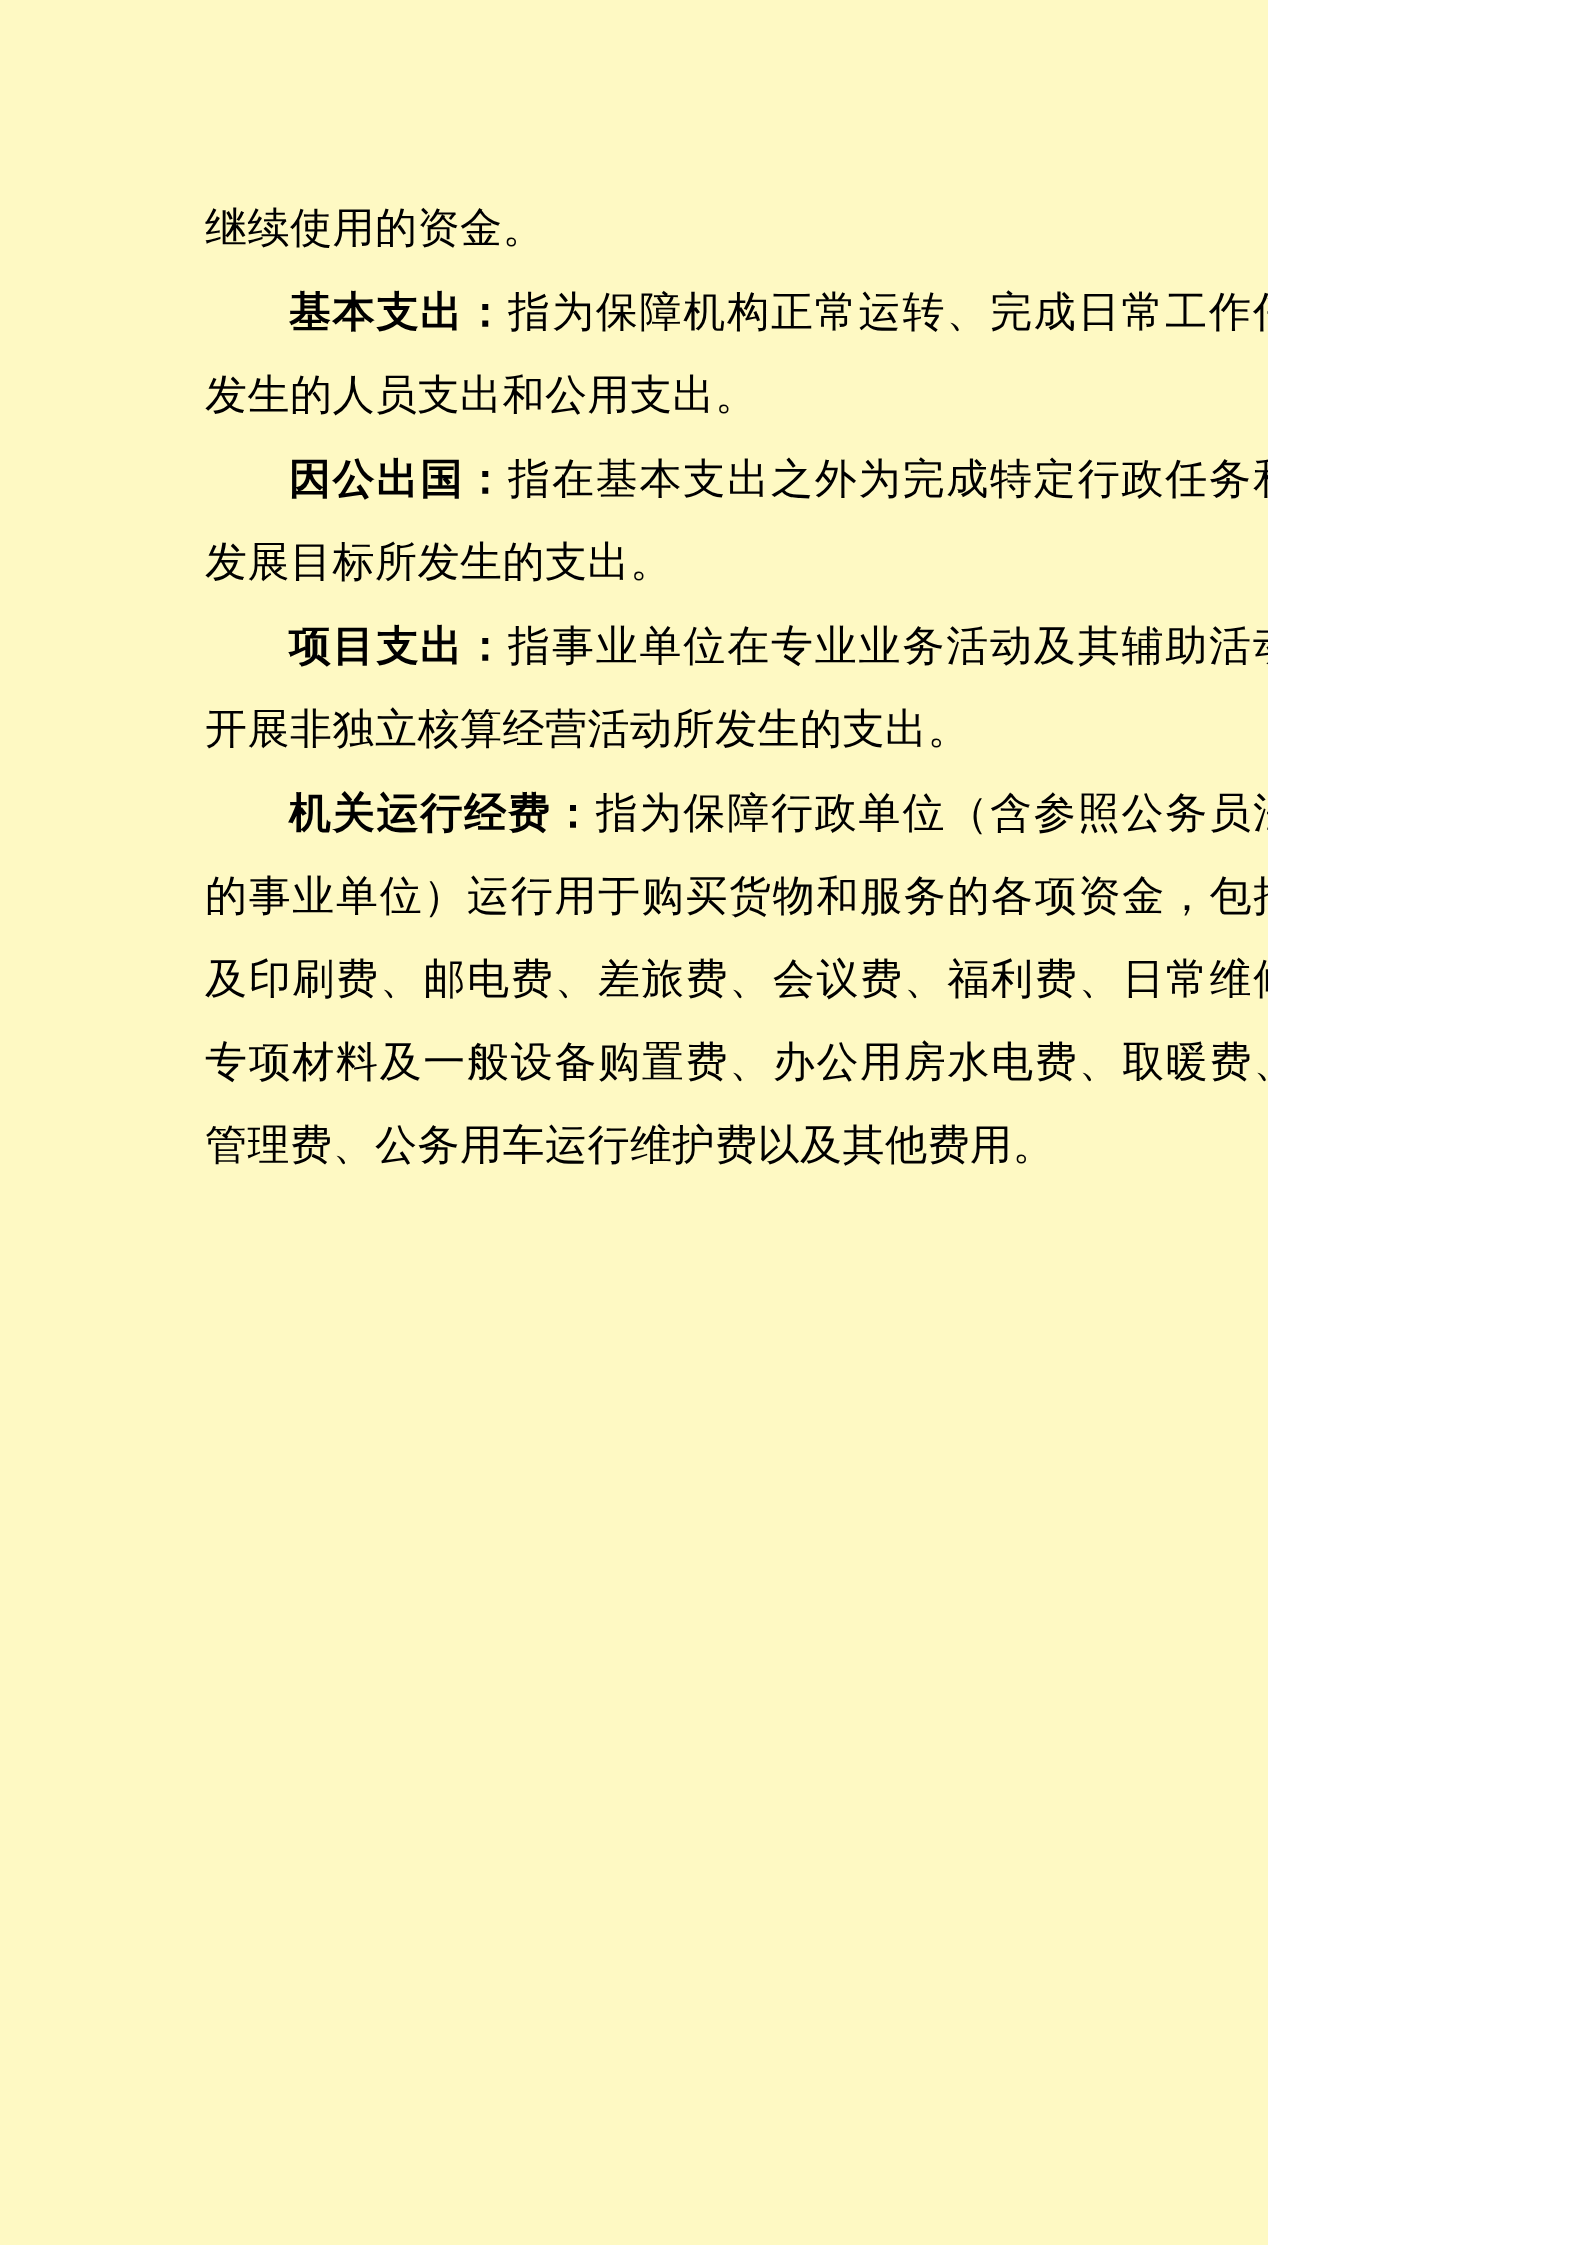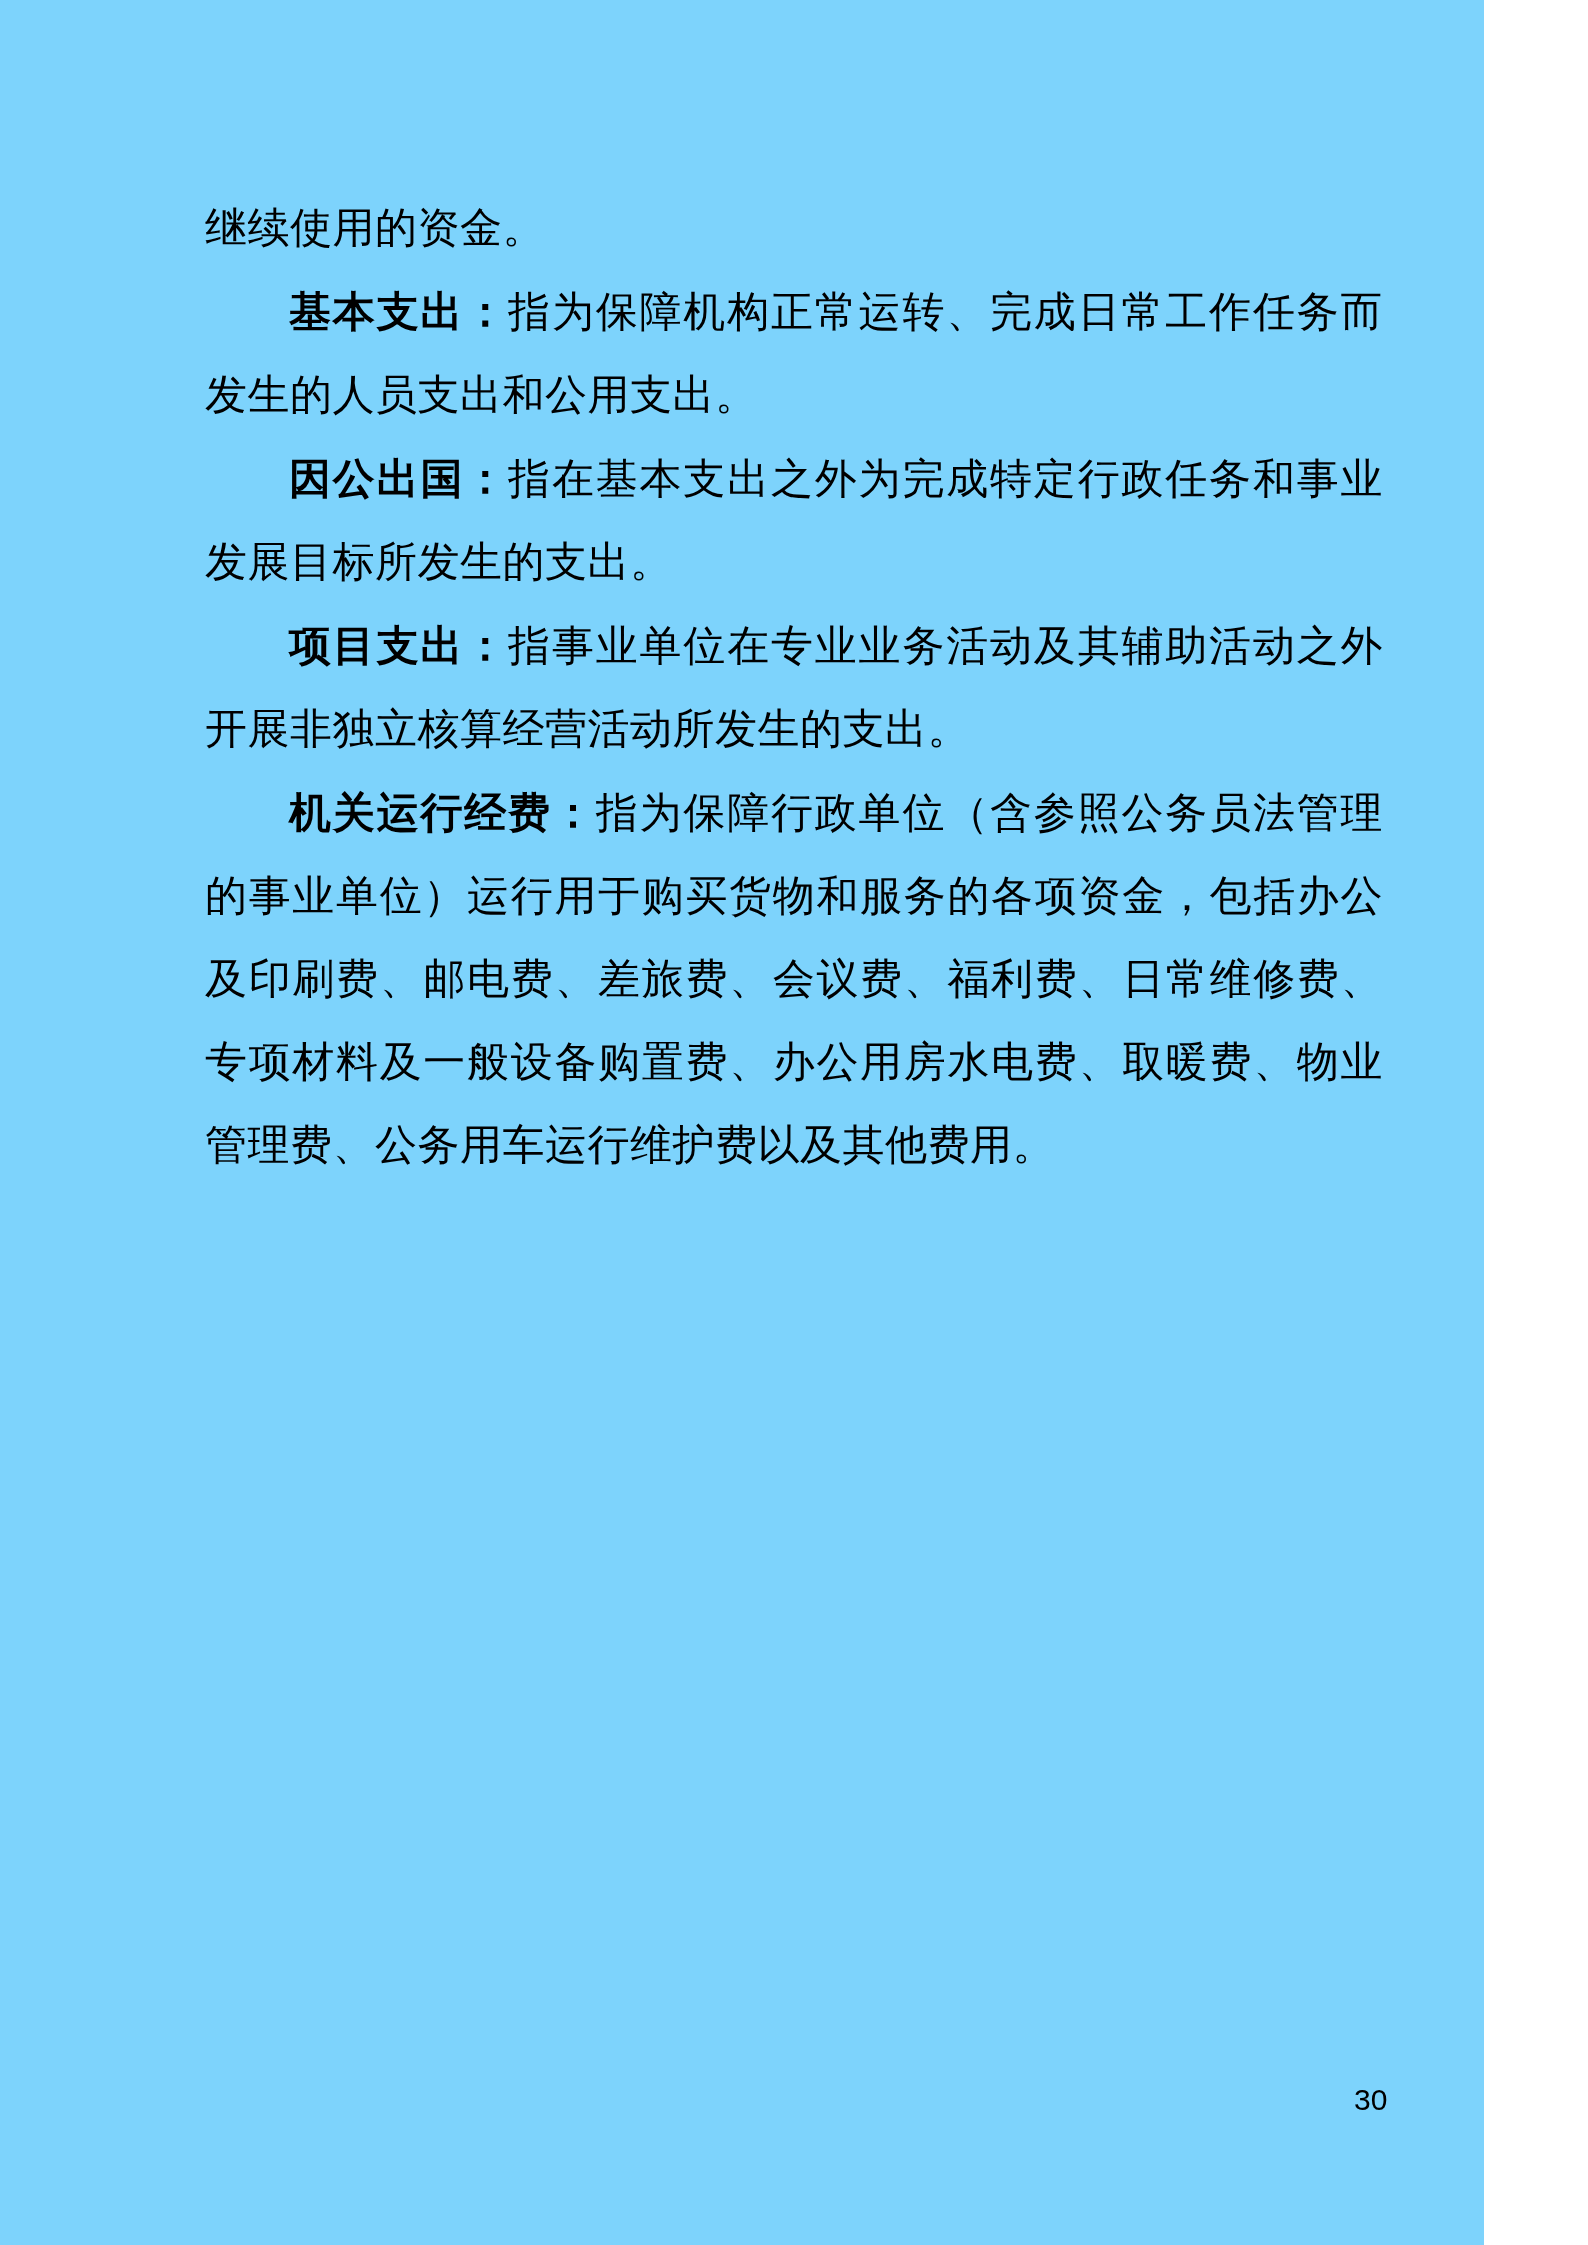--- a/index.html
+++ b/index.html
@@ -1,21 +1,21 @@
 <!DOCTYPE html>
 <html><head>
 <meta charset="utf-8">
 <style>
   * { margin: 0; padding: 0; box-sizing: border-box; }
   html, body { background: #ffffff; }
   .page {
     position: relative;
-    width: 1484px;
+    width: 1268px;
     height: 2245px;
-    background: #7dd3fc;
+    background: #fef9c3;
     overflow: hidden;
     font-family: "Liberation Serif", "DejaVu Serif", serif;
     color: #000000;
   }
   .content {
     position: absolute;
     left: 205px;
     top: 186px;
     width: 1178px;
   }

